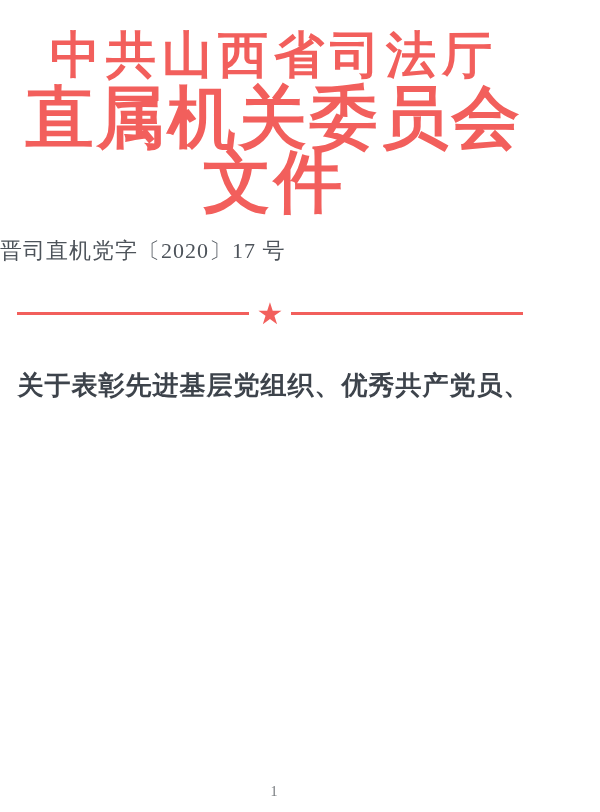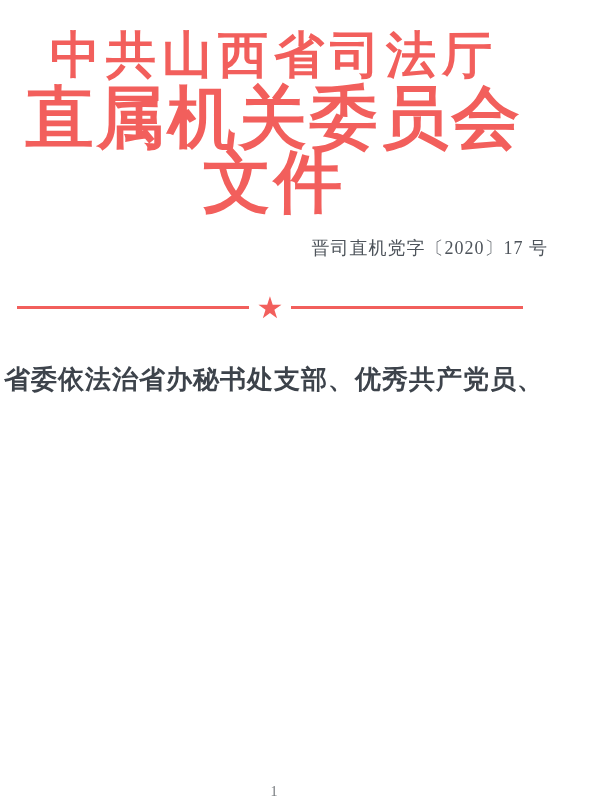--- a/index.html
+++ b/index.html
@@ -31,22 +31,22 @@
     line-height:62px;
     letter-spacing:6px;
   }
   .org-line2{
     font-size:68px;
     line-height:64px;
     letter-spacing:3px;
   }
   .doc-number{
     margin-top:22px;
-    text-align:right;
-    font-size:18px;
+    text-align:left;
+    font-size:22px;
     letter-spacing:1px;
     color:#4d535a;
   }
   .red-rule{
     display:flex;
     align-items:center;
     margin:34px 25px 0 17px;
     height:26px;
   }
   .rule-line{
@@ -102,19 +102,19 @@
 
   <div class="doc-number" data-name="document-number">晋司直机党字〔2020〕17 号</div>
 
   <div class="red-rule" data-name="red-header-divider">
     <span class="rule-line" data-name="divider-line-left"></span>
     <span class="rule-star" data-name="star-icon">★</span>
     <span class="rule-line" data-name="divider-line-right"></span>
   </div>
 
   <h1 class="doc-title" data-name="document-title">
-    <span data-name="document-title-line1">省委依法治省办秘书处支部、优秀共产党员、</span><br>
+    <span data-name="document-title-line1">关于表彰先进基层党组织、优秀共产党员、</span><br>
   </h1>
 
 
   <div class="page-number" data-name="page-number">1</div>
 
 </div>
 
 </body></html>

